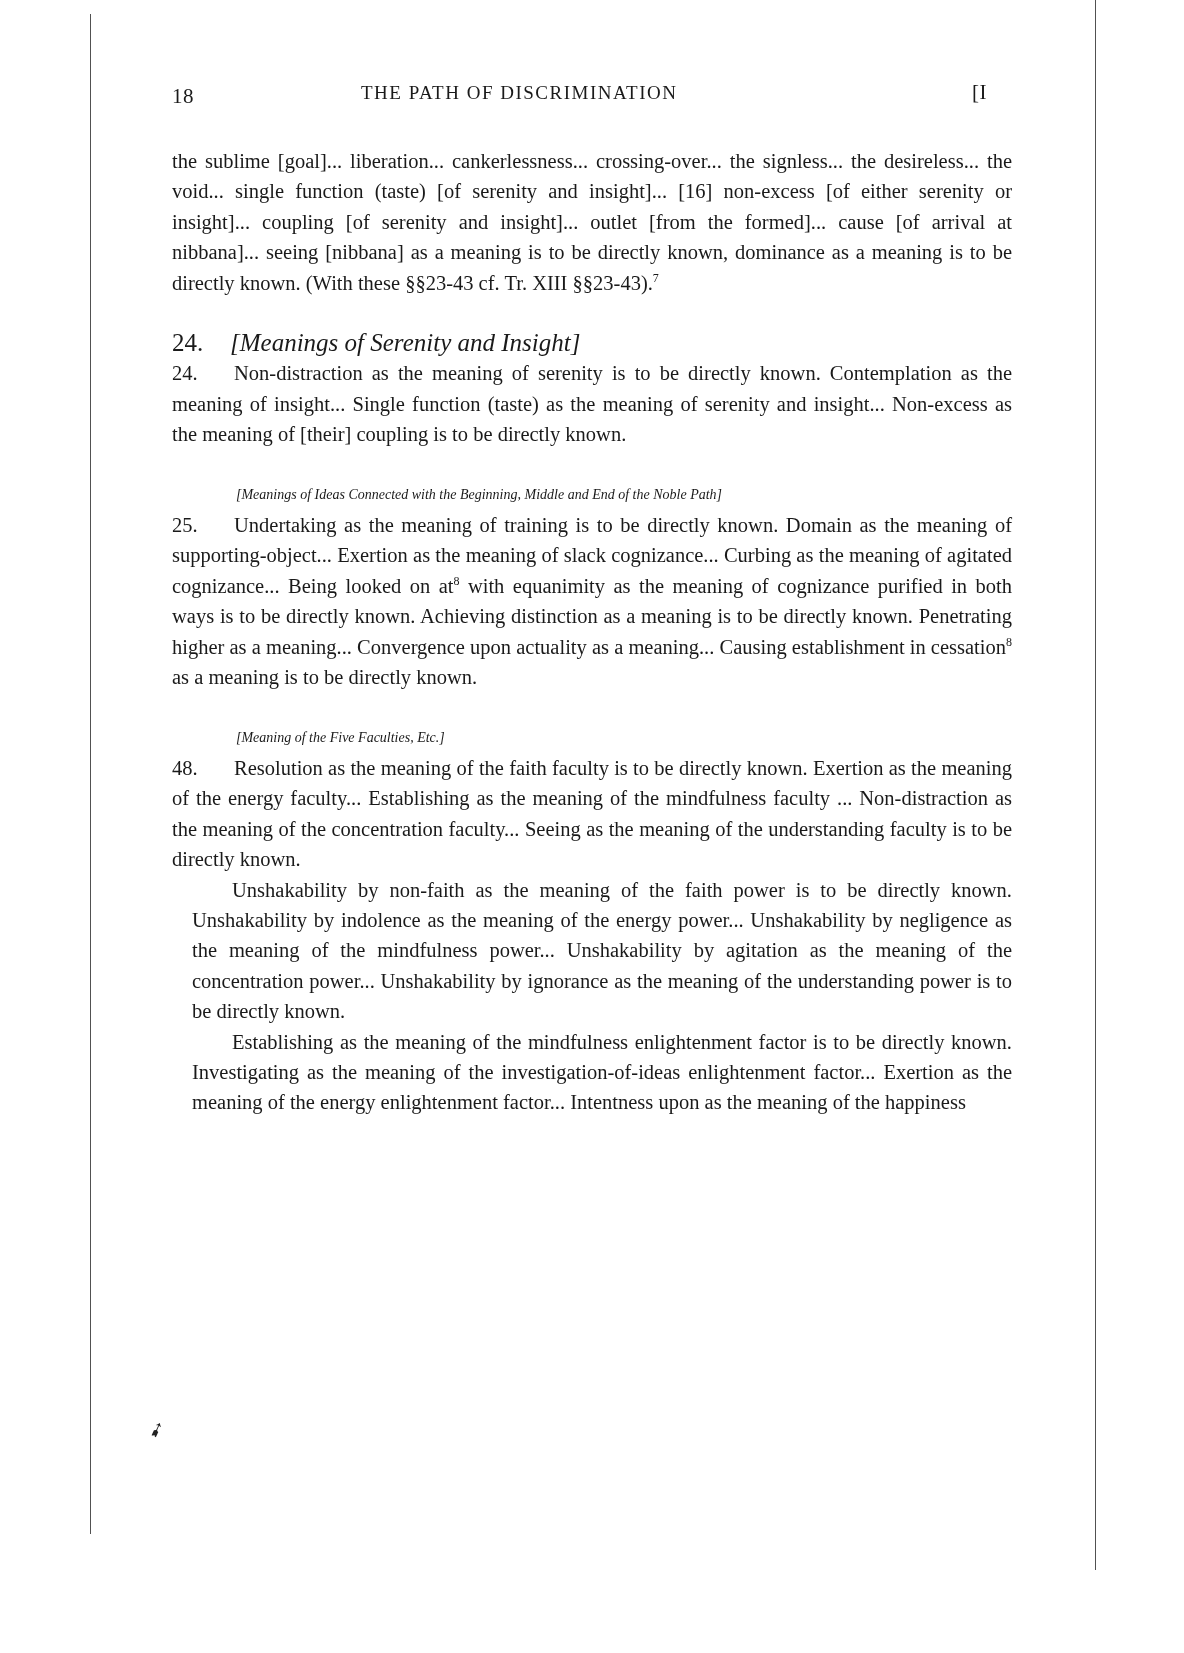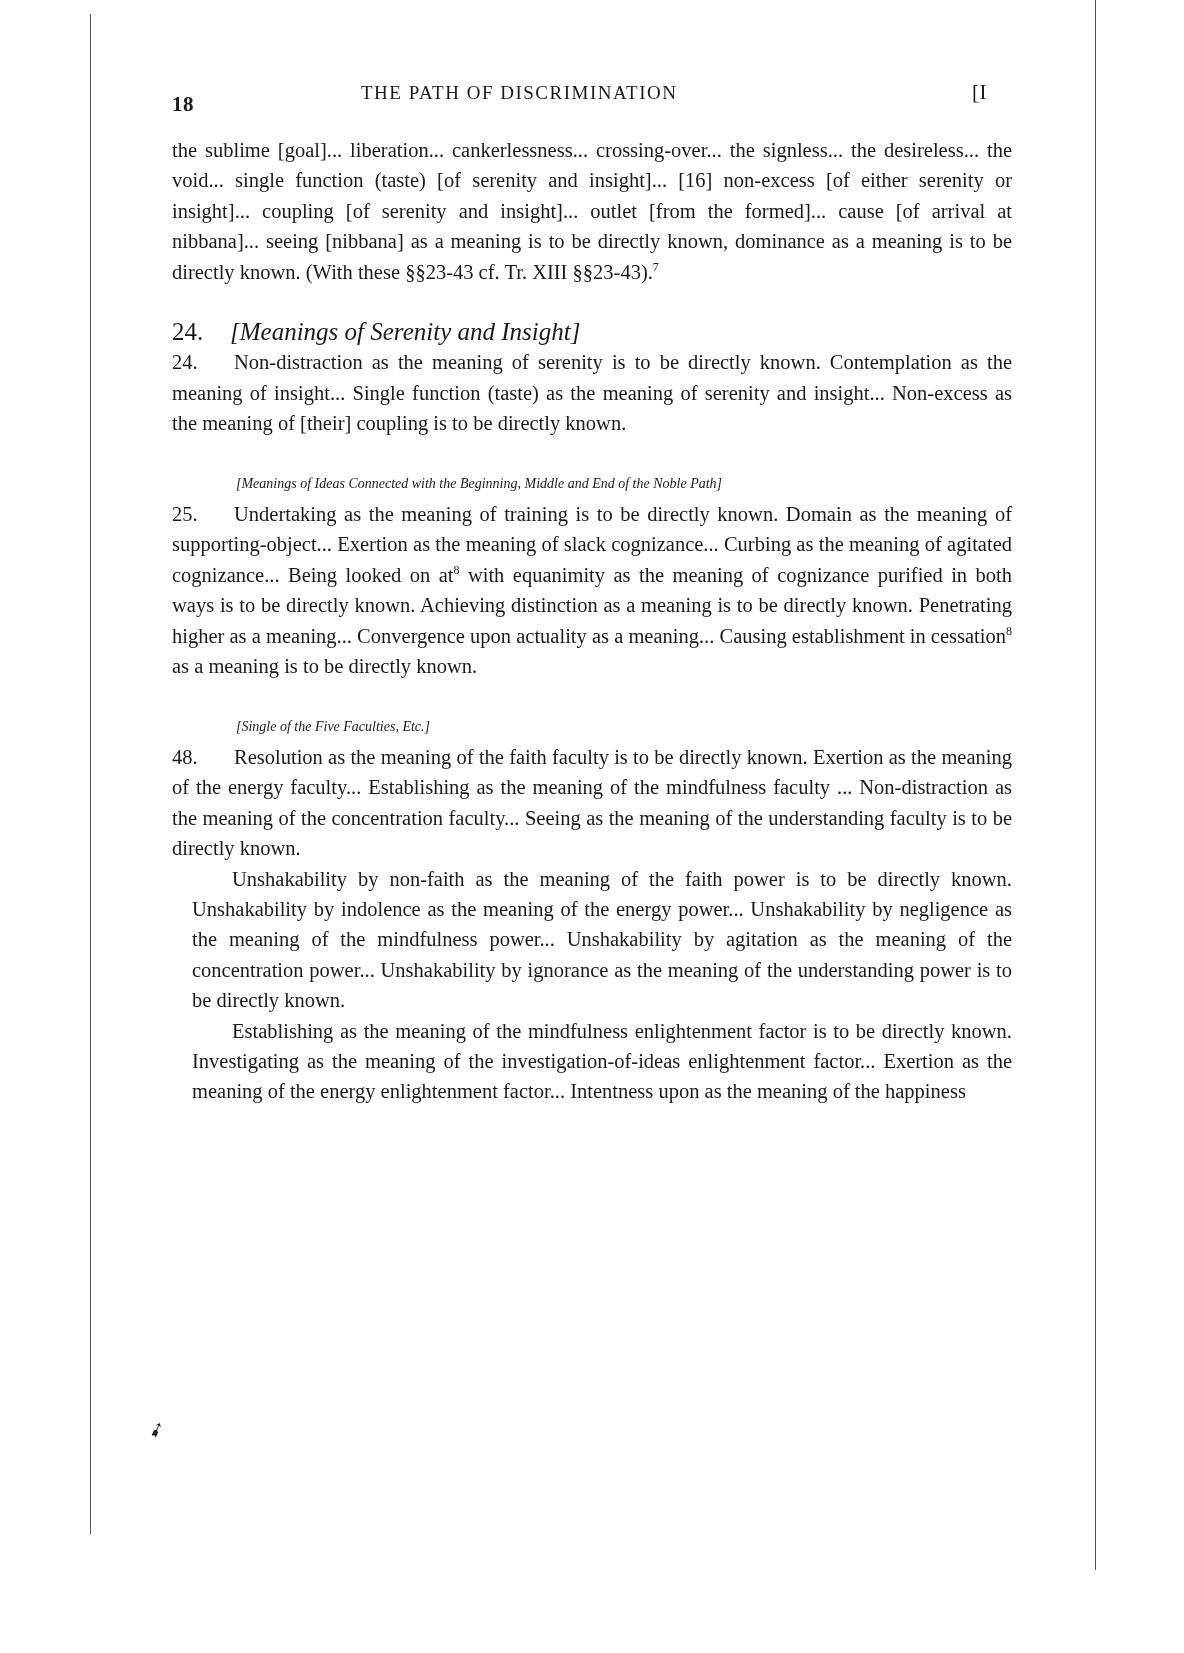--- a/index.html
+++ b/index.html
@@ -3,25 +3,25 @@
 <meta charset="utf-8">
 <style>
   html, body { margin:0; padding:0; background:#ffffff; }
   body { width:1184px; height:1653px; position:relative; overflow:hidden;
          font-family:"Liberation Serif","DejaVu Serif",serif; color:#1a1a1a; }
   .margin-line { position:absolute; border-left:1px solid #333; }
   .margin-line.left { left:90px; top:14px; height:1520px; border-left-style:solid; opacity:.85; }
   .margin-line.right { left:1095px; top:0; height:1570px; opacity:.85; }
   .page { position:absolute; left:172px; top:80px; width:840px; }
   .running-head { position:relative; height:40px; font-size:21px; letter-spacing:0.5px; }
-  .running-head .folio { position:absolute; left:0; top:12px;font-weight:bold; }
+  .running-head .folio { position:absolute; left:0; top:4px; }
   .running-head .title { position:absolute; left:189px; top:2px; letter-spacing:1.5px; font-size:19px; }
   .running-head .section-mark { position:absolute; left:800px; top:0; }
   p { margin:0; font-size:20.5px; line-height:30.4px; text-align:justify; }
-  .para-first { margin-top:15px; }
+  .para-first { margin-top:26px; }
   .gap { height:30px; }
   .heading { font-style:italic; font-size:25px; line-height:30.4px; }
   .heading .num { font-style:normal; display:inline-block; width:58px; }
   .sub-heading { font-style:italic; font-size:14px; line-height:30.4px; padding-left:64px; }
   .num { display:inline-block; width:62px; }
   .indent { text-indent:40px;margin-left:20px; }
   .fn { font-size:12px; vertical-align:super; line-height:0; }
   .arrow-mark { position:absolute; left:148px; top:1417px; font-size:20px; transform:rotate(-20deg); color:#222; }
 </style>
 </head>
@@ -49,17 +49,17 @@
   </div>
   <p><span class="num">24.</span><span>Non-distraction as the meaning of serenity is to be directly known. Contemplation as the meaning of insight... Single function (taste) as the meaning of serenity and insight... Non-excess as the meaning of [their] coupling is to be directly known.</span></p>
 
   <div class="gap"></div>
 
   <div class="sub-heading">[Meanings of Ideas Connected with the Beginning, Middle and End of the Noble Path]</div>
   <p><span class="num">25.</span><span>Undertaking as the meaning of training is to be directly known. Domain as the meaning of supporting-object... Exertion as the meaning of slack cognizance... Curbing as the meaning of agitated cognizance... Being looked on at</span><sup class="fn">8</sup><span> with equanimity as the meaning of cognizance purified in both ways is to be directly known. Achieving distinction as a meaning is to be directly known. Penetrating higher as a meaning... Convergence upon actuality as a meaning... Causing establishment in cessation</span><sup class="fn">8</sup><span> as a meaning is to be directly known.</span></p>
 
   <div class="gap"></div>
 
-  <div class="sub-heading">[Single of the Five Faculties, Etc.]</div>
+  <div class="sub-heading">[Meaning of the Five Faculties, Etc.]</div>
   <p><span class="num">48.</span><span>Resolution as the meaning of the faith faculty is to be directly known. Exertion as the meaning of the energy faculty... Establishing as the meaning of the mindfulness faculty ... Non-distraction as the meaning of the concentration faculty... Seeing as the meaning of the understanding faculty is to be directly known.</span></p>
   <p class="indent">Unshakability by non-faith as the meaning of the faith power is to be directly known. Unshakability by indolence as the meaning of the energy power... Unshakability by negligence as the meaning of the mindfulness power... Unshakability by agitation as the meaning of the concentration power... Unshakability by ignorance as the meaning of the understanding power is to be directly known.</p>
   <p class="indent">Establishing as the meaning of the mindfulness enlightenment factor is to be directly known. Investigating as the meaning of the investigation-of-ideas enlightenment factor... Exertion as the meaning of the energy enlightenment factor... Intentness upon as the meaning of the happiness</p>
 </div>
 
 </body></html>

